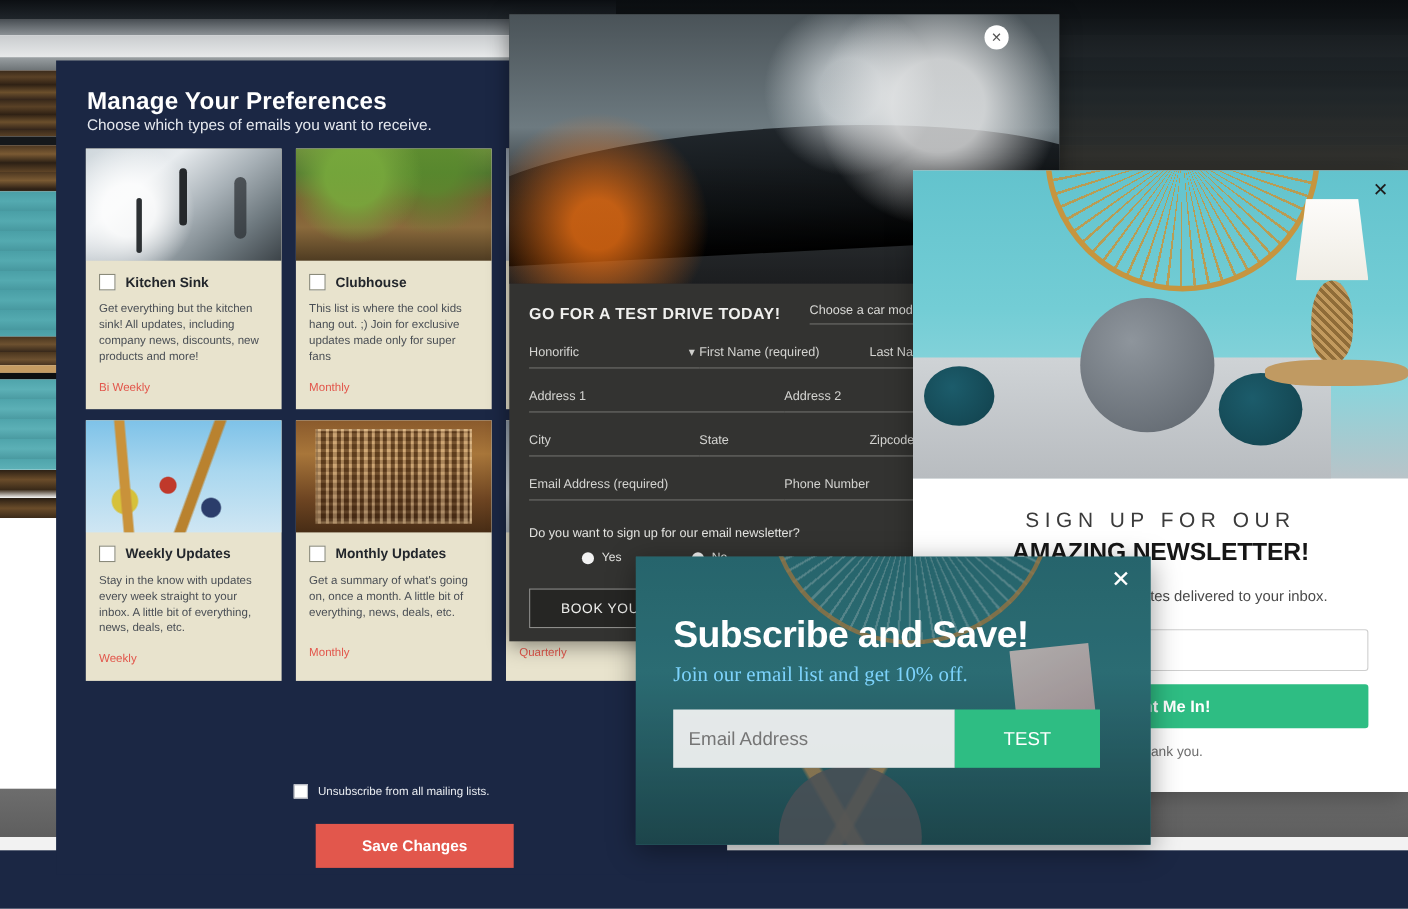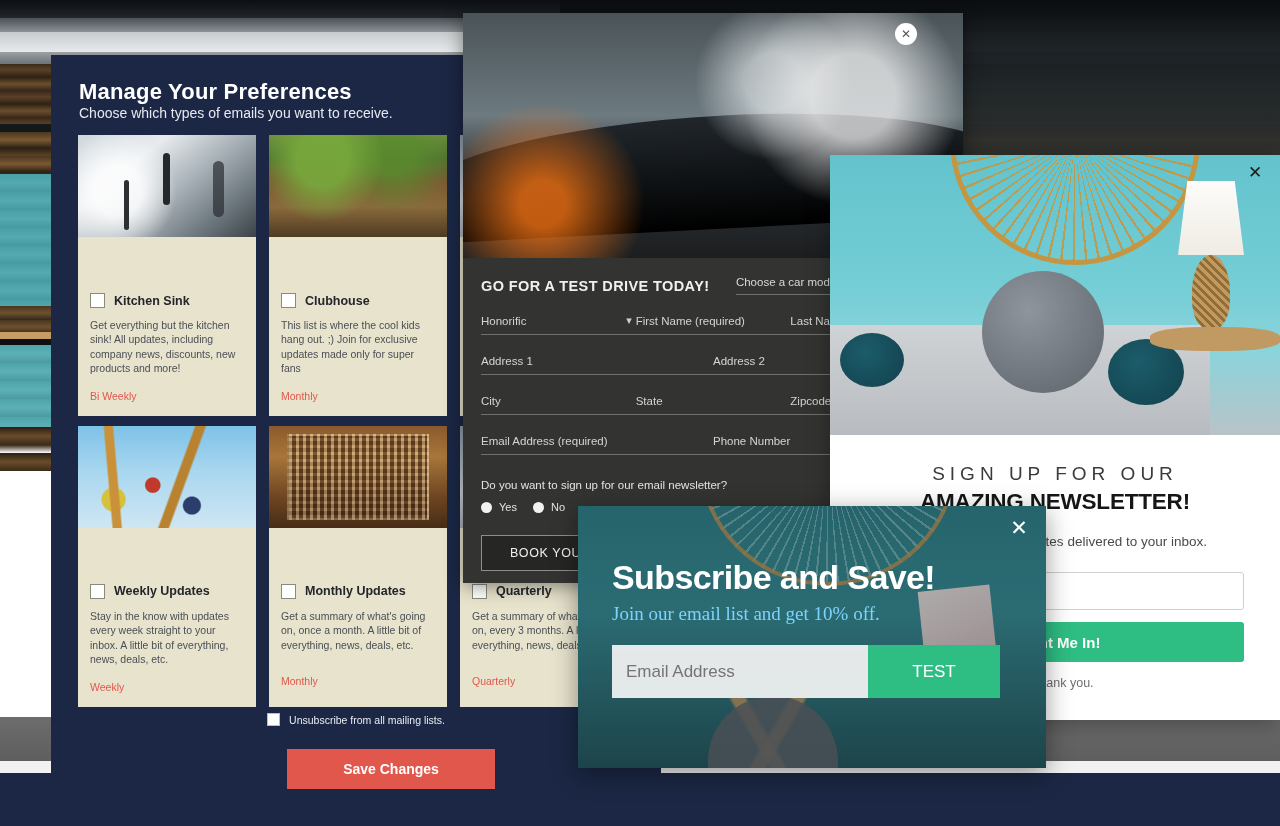--- a/index.html
+++ b/index.html
@@ -111,36 +111,36 @@
   .img-door::after{
     content:""; position:absolute; inset:8px 18px;
     background: repeating-linear-gradient(90deg, rgba(255,225,180,.35) 0 3px, rgba(60,35,15,.5) 3px 7px),
                 repeating-linear-gradient(0deg, rgba(255,225,180,.22) 0 3px, rgba(60,35,15,.35) 3px 7px);
     border: 2px solid rgba(255,220,170,.35);
   }
   .img-quart {
     background: linear-gradient(160deg,#8d99a5 0%, #cfd6dc 40%, #6b7681 100%);
   }
   .card-body { padding: 12px 12px 14px 12px; }
-  .card-head { display: flex; align-items: center; gap: 9px; margin-bottom: 10px; margin-top: 44px; }
+  .card-head { display: flex; align-items: center; gap: 9px; margin-bottom: 10px; }
   .cbox {
     width: 15px; height: 15px; background: #ffffff; border: 1px solid #8a8a7a; flex: none;
   }
   .card-title { font-size: 12.5px; font-weight: 700; color: #22262b; }
   .card-desc { font-size: 10.5px; line-height: 1.38; color: #4a4f55; min-height: 52px; }
   .card-freq { margin-top: 14px; font-size: 10.5px; color: #e2574c; }
 
   .unsub-row {
     position: absolute; left: 0; right: 0; top: 658px;
     display: flex; align-items: center; justify-content: center; gap: 9px;
   }
   .unsub-box { width: 13px; height: 13px; background: #fff; border: 1px solid #b9bcc4; }
   .unsub-label { font-size: 10.5px; color: #e9ecf1; }
   .save-btn {
-    position: absolute; left: 236px; top: 694px; width: 208px; height: 40px;
+    position: absolute; left: 236px; top: 694px; width: 180px; height: 40px;
     background: #e2574c; color: #fff; border: none; cursor: pointer;
     font-size: 14px; font-weight: 700; font-family: "Liberation Sans", sans-serif;
   }
 
   
   .car-modal {
     position: absolute; left: 463px; top: 13px; width: 500px; height: 570px;
     background: #333331; box-shadow: 0 3px 18px rgba(0,0,0,.45);
   }
   .car-photo {
@@ -180,21 +180,21 @@
   .frow { display: flex; margin-top: 20px; }
   .fld {
     flex: 1; color: #d4d4d1; font-size: 11.5px; padding-bottom: 7px;
     border-bottom: 1px solid #6f6f6c; position: relative;
   }
   .fld.sel::after {
     content: "\25BE"; position: absolute; right: 4px; top: -1px; font-size: 11px; color: #cfcfcc;
   }
   .newsletter-q { margin-top: 24px; color: #e3e3e0; font-size: 11.5px; }
   .radios { margin-top: 10px; display: flex; align-items: center; gap: 16px; }
-  .radio-item { display: flex; align-items: center; gap: 7px; color: #e3e3e0; font-size: 11px; }
+  .radio-item { display: flex; align-items: center; gap: 7px; color: #e3e3e0; font-size: 11px; margin-left: 48px; }
   .radio-dot { width: 11px; height: 11px; border-radius: 50%; background: #f2f2f2; flex: none; }
   .book-btn {
     margin-top: 22px; width: 222px; height: 36px; background: #262624;
     border: 1px solid #8d8d8a; color: #f0f0ee; font-size: 12.5px; letter-spacing: .6px;
     cursor: pointer; font-family: "Liberation Sans", sans-serif;
   }
 
   
   .news-modal {
     position: absolute; left: 830px; top: 155px; width: 450px; height: 565px;

